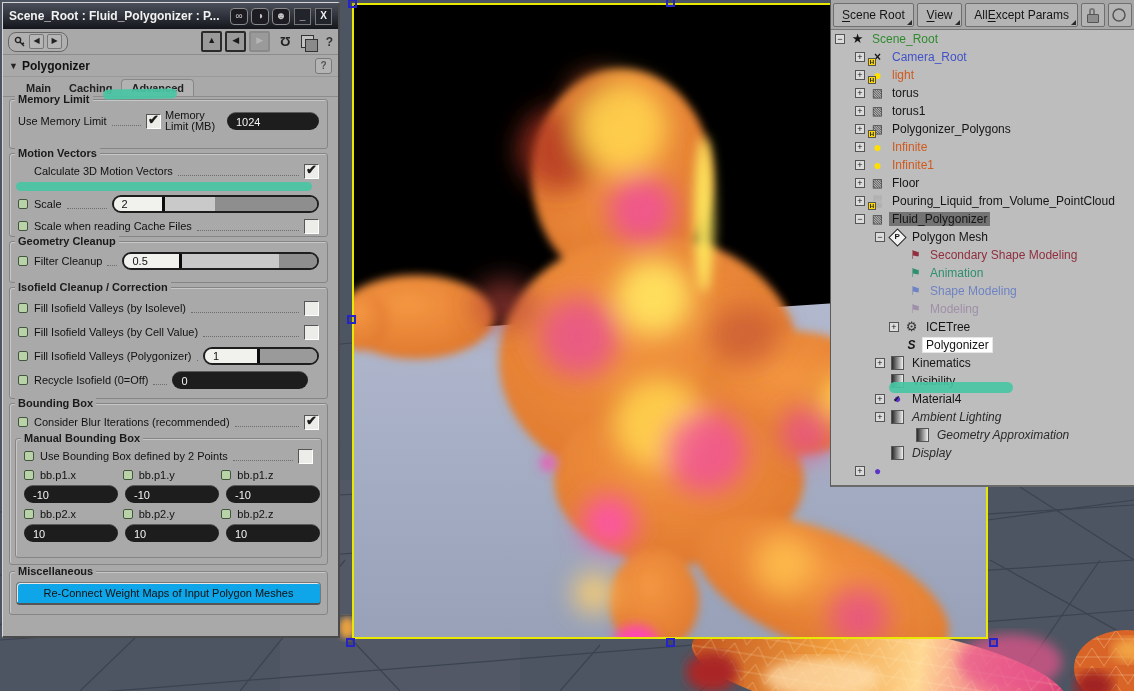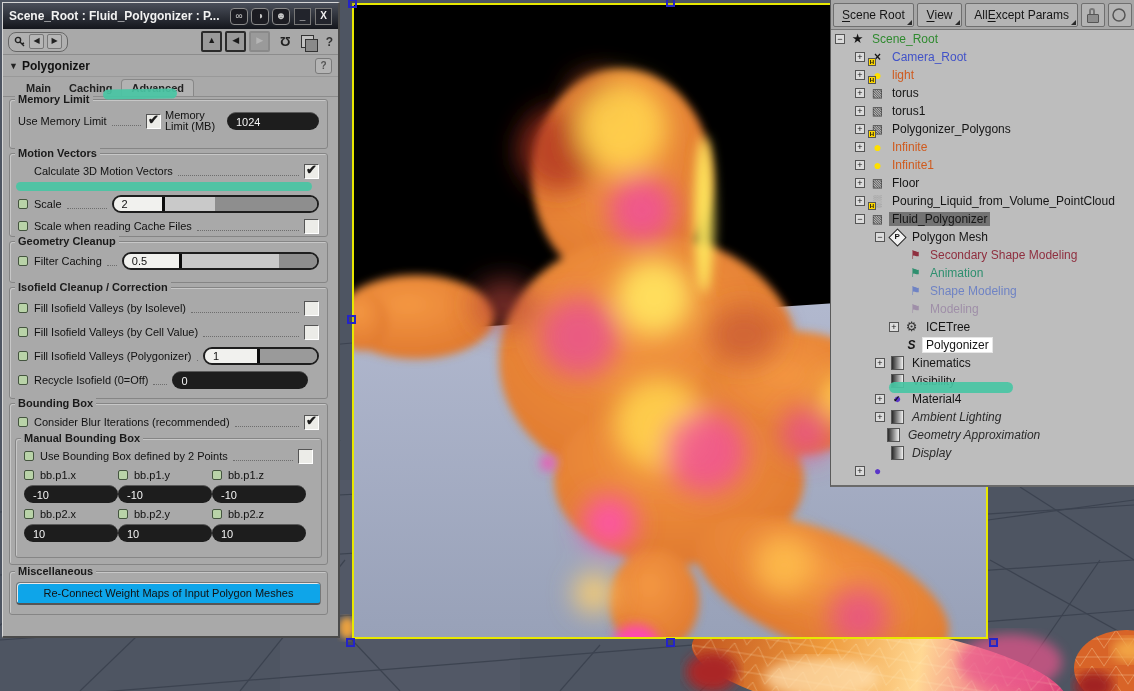--- a/index.html
+++ b/index.html
@@ -67,21 +67,21 @@
       margin-right:6px;flex:none;box-sizing:border-box}
   .din{background:#1d1d1d;border-radius:9px;height:18px;color:#f4f4f4;font-size:11px;
       display:flex;align-items:center;padding:0 9px;box-sizing:border-box;border-top:1px solid #5a5a5a;flex:none}
   .slider{display:flex;height:18px;border:2px solid #1e1e1e;border-radius:10px;overflow:hidden;
       box-sizing:border-box;flex:none}
   .sv{background:#f1f1ee;color:#111;font-size:11px;display:flex;align-items:center;padding-left:8px;box-sizing:border-box}
   .sh{width:3px;background:#0c0c0c}
   .sf{background:#c9c9c9}
   .sr{flex:1;background:#8e8e8e}
   .wrap-lbl{width:58px;line-height:11px;margin:0 4px}
-  .grid3{display:flex;padding:0 8px}
+  .grid3{display:flex;gap:7px;padding:0 8px}
   .g-cell{width:94px;display:flex;align-items:center}
   .misc-btn{margin:4px 6px 0 6px;height:20px;border:1px solid #777;border-bottom:2px solid #555;
       border-radius:4px;background:#0ea5e9;font-size:11px;color:#111;display:flex;align-items:center;
       justify-content:center;box-shadow:1px 1px 0 #e8e8e8 inset}
   
   #explorer{position:absolute;left:830px;top:0;width:304px;height:487px;background:#bdbdbd;
       border-left:1px solid #5a5a5a;border-bottom:2px solid #6a6a6a;box-sizing:border-box;
       z-index:10;overflow:hidden;font-size:12px;color:#151515}
   #exp-head{position:absolute;left:0;top:0;right:0;height:30px;background:#a6a6a6;
       border-bottom:1px solid #787878;display:flex;align-items:center;padding:0 2px;gap:3px;box-sizing:border-box}
@@ -331,21 +331,21 @@
         <span>Scale when reading Cache Files</span>
         <span class="lead"></span>
         <span class="cb"></span>
       </div>
     </div>
 
     <div class="fs" style="top:238px;height:40px">
       <span class="legend">Geometry Cleanup</span>
       <div class="row" style="margin-top:8px">
         <span class="divot"></span>
-        <span>Filter Caching</span>
+        <span>Filter Cleanup</span>
         <span class="lead" style="max-width:10px"></span>
         <div class="slider" style="flex:1">
           <span class="sv" style="width:55px">0.5</span>
           <span class="sh"></span>
           <span class="sf" style="width:97px"></span>
           <span class="sr"></span>
         </div>
       </div>
     </div>
 
@@ -577,21 +577,21 @@
       <div class="trow" style="padding-left:44px">
         <span class="tw plus"></span>
         <span class="tico mat" style="font-size:13px">●</span>
         <span class="tl">Material4</span>
       </div>
       <div class="trow" style="padding-left:44px">
         <span class="tw plus"></span>
         <span class="tico"><span class="gradbar"></span></span>
         <span class="tl it">Ambient Lighting</span>
       </div>
-      <div class="trow" style="padding-left:44px">
+      <div class="trow" style="padding-left:73px">
         <span class="tsp" style="width:11px"></span>
         <span class="tico"><span class="gradbar"></span></span>
         <span class="tl it">Geometry Approximation</span>
       </div>
       <div class="trow" style="padding-left:48px">
         <span class="tsp" style="width:11px"></span>
         <span class="tico"><span class="gradbar"></span></span>
         <span class="tl it">Display</span>
       </div>
       <div class="trow" style="padding-left:24px">

